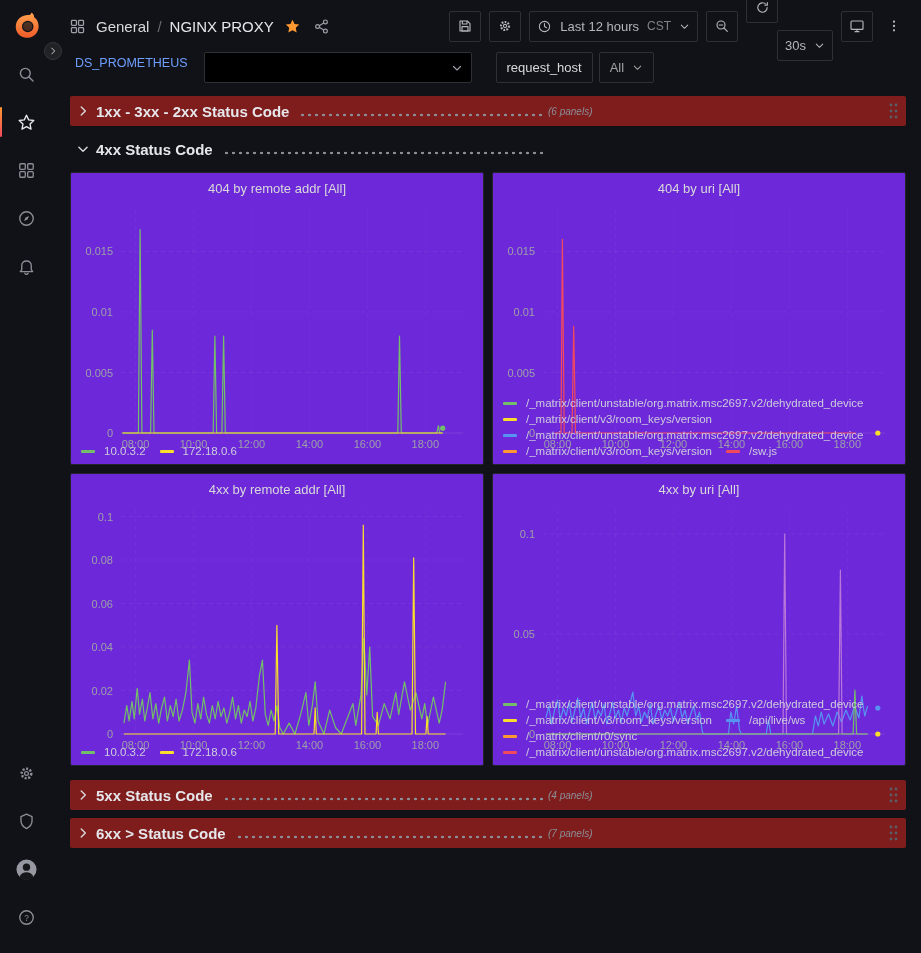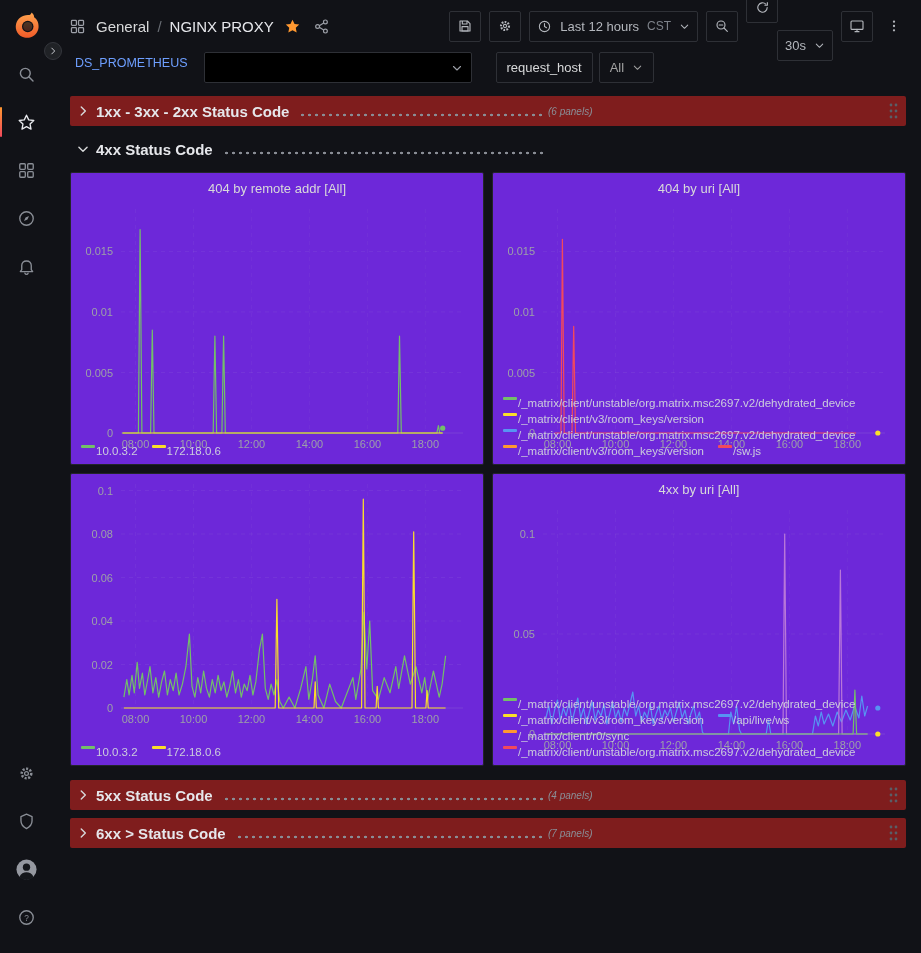--- a/index.html
+++ b/index.html
@@ -61,21 +61,21 @@
   .row-spacer { flex:1; }
   .row-handle { color:#5a5e66; display:flex; cursor:grab; }
 
   .panels { display:grid; grid-template-columns:1fr 1fr; gap:8px; margin-bottom:14px; }
   .panel { background:#6d28d9; border:1px solid #23252b; border-radius:2px; height:293px; display:flex; flex-direction:column; min-width:0; }
   .panel-title { margin:0; padding:8px 4px 3px; text-align:center; font-size:13px; font-weight:500; color:#d8d9da; cursor:pointer;
     white-space:nowrap; overflow:hidden; }
   .plot { flex:1; min-height:0; margin:2px 6px 0 4px; cursor:crosshair; }
   .legend { flex:none; max-height:80px; overflow:hidden; display:flex; flex-wrap:wrap; column-gap:14px; row-gap:4px;
     padding:2px 10px 7px; align-content:flex-start; }
-  .legend-item { display:flex; gap:1px; white-space:nowrap; overflow:hidden; max-width:100%;
+  .legend-item { display:flex; align-items:center; gap:9px; white-space:nowrap; overflow:hidden; max-width:100%;
     color:#ccccdc; font-size:11.5px; cursor:pointer; flex:none; }
   .swatch { width:14px; height:3px; border-radius:1px; flex:none; }
 </style>
 </head>
 <body>
 
 <div class="app">
 
   <aside class="sidebar">
     <div class="logo">
@@ -398,20 +398,21 @@
                 <span class="swatch" style="background: rgb(255, 152, 48);"></span>
                 <span>/_matrix/client/v3/room_keys/version</span>
               </div>
               <div class="legend-item">
                 <span class="swatch" style="background: rgb(242, 73, 92);"></span>
                 <span>/sw.js</span>
               </div>
             </div>
         </section>
         <section class="panel">
+          <h2 class="panel-title">4xx by remote addr [All]</h2>
           <div class="plot"><svg width="402" height="254">
                 <line x1="46" x2="388" y1="232.0" y2="232.0" stroke="rgba(204,204,220,0.14)" stroke-dasharray="none"></line>
                 <text x="38" y="236.0" fill="#9da0a8" font-size="11" text-anchor="end" font-family="Liberation Sans, sans-serif">0</text>
                 <line x1="46" x2="388" y1="188.5" y2="188.5" stroke="rgba(204,204,220,0.08)" stroke-dasharray="4,4"></line>
                 <text x="38" y="192.5" fill="#9da0a8" font-size="11" text-anchor="end" font-family="Liberation Sans, sans-serif">0.02</text>
                 <line x1="46" x2="388" y1="145.0" y2="145.0" stroke="rgba(204,204,220,0.08)" stroke-dasharray="4,4"></line>
                 <text x="38" y="149.0" fill="#9da0a8" font-size="11" text-anchor="end" font-family="Liberation Sans, sans-serif">0.04</text>
                 <line x1="46" x2="388" y1="101.5" y2="101.5" stroke="rgba(204,204,220,0.08)" stroke-dasharray="4,4"></line>
                 <text x="38" y="105.5" fill="#9da0a8" font-size="11" text-anchor="end" font-family="Liberation Sans, sans-serif">0.06</text>
                 <line x1="46" x2="388" y1="58.0" y2="58.0" stroke="rgba(204,204,220,0.08)" stroke-dasharray="4,4"></line>

